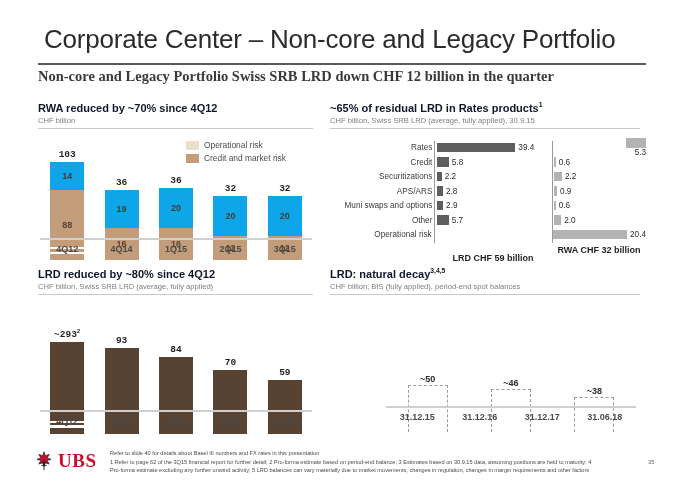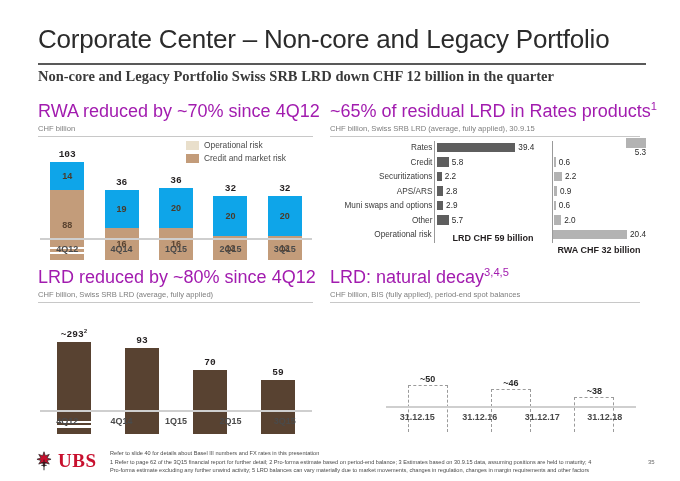--- a/index.html
+++ b/index.html
@@ -5,37 +5,37 @@
   html,body{margin:0;padding:0;}
   body{
     width:680px;height:481px;background:#ffffff;
     font-family:"Liberation Sans",sans-serif;
     color:#231f20;overflow:hidden;position:relative;
   }
   .slide{position:absolute;inset:0;}
 
   
   .title{
-    position:absolute;left:38px;top:24px;
+    position:absolute;left:44px;top:24px;
     font-size:26px;font-weight:400;letter-spacing:-0.2px;
     color:#2b2b2b;white-space:nowrap;
   }
   .title-rule{
     position:absolute;left:38px;top:63px;width:608px;height:2px;
     background:#595959;
   }
   .subtitle{
     position:absolute;left:38px;top:68px;
     font-family:"Liberation Serif",serif;
     font-size:14.5px;font-weight:700;color:#3a3a3a;white-space:nowrap;
   }
 
   
   .panel{position:absolute;}
-  .p-head{font-size:18px;font-weight:400;color:#a21caf;white-space:nowrap;line-height:1.1;}
+  .p-head{font-size:11px;font-weight:700;color:#0f172a;white-space:nowrap;line-height:1.1;}
   .p-sub{font-size:7.6px;color:#7d7d7d;white-space:nowrap;margin-top:2px;}
   .p-rule{height:1px;background:#c8c8c8;margin-top:3px;}
   sup{font-size:0.62em;vertical-align:super;line-height:0;}
 
   
   .chart-area{position:relative;}
   .axis-line{position:absolute;left:0;right:0;height:1.5px;background:#cfcfcf;}
   .cat-labels{position:absolute;left:0;right:0;display:flex;}
   .cat-labels > div{flex:1;text-align:center;font-size:9px;font-weight:700;color:#4a4a4a;}
 
@@ -237,21 +237,21 @@
             <div class="hval"></div>
           </div>
           <div class="hgroup" style="width: 94px;">
             <div class="hbar rwa" style="width: 78px; background: rgb(179, 179, 179);"></div>
             <div class="hval">20.4</div>
           </div>
         </div>
       </div>
     <div class="col-div" id="div-lrd" style="left: 104px; top: 0px; height: 101.5px;"></div>
     <div class="col-div" id="div-rwa" style="left: 222px; top: 0px; height: 101.5px;"></div>
-    <div class="htotal" id="tot-lrd" style="position:absolute;left:104px;width:118px;top:92px;">LRD CHF 59 billion</div>
+    <div class="htotal" id="tot-lrd" style="position:absolute;left:104px;width:118px;top:112px;">LRD CHF 59 billion</div>
     <div class="htotal" id="tot-rwa" style="position:absolute;left:222px;width:94px;top:104px;">RWA CHF 32 billion</div>
   </div>
 
   <div class="panel" style="left:38px;top:268px;width:275px;">
     <div class="p-head">LRD reduced by ~80% since 4Q12</div>
     <div class="p-sub">CHF billion, Swiss SRB LRD (average, fully applied)</div>
     <div class="p-rule"></div>
   </div>
 
   <div class="chart-area" style="position:absolute;left:40px;top:306px;width:272px;height:128px;">
@@ -260,20 +260,26 @@
           <div class="bar-total">~293<sup>2</sup></div>
           <div class="stack" style="width: 34px;">
             <div class="seg solid" style="height: 92px; background: rgb(88, 66, 49);"></div>
             <div class="axis-break" style="bottom: 6px;"></div>
           </div>
         </div>
         <div class="bar-slot">
           <div class="bar-total">93</div>
           <div class="stack" style="width: 34px;">
             <div class="seg solid" style="height: 85.56px; background: rgb(88, 66, 49);"></div>
+          </div>
+        </div>
+        <div class="bar-slot">
+          <div class="bar-total">84</div>
+          <div class="stack" style="width: 34px;">
+            <div class="seg solid" style="height: 77.28px; background: rgb(88, 66, 49);"></div>
           </div>
         </div>
         <div class="bar-slot">
           <div class="bar-total">70</div>
           <div class="stack" style="width: 34px;">
             <div class="seg solid" style="height: 64.4px; background: rgb(88, 66, 49);"></div>
           </div>
         </div>
         <div class="bar-slot">
           <div class="bar-total">59</div>
@@ -311,21 +317,21 @@
         <div class="dslot">
           <div class="dval">~38</div>
           <div class="dbar" style="height: 35.4667px;"></div>
         </div>
       </div>
     <div class="axis-line" style="top:56px;background:#cfcfcf;"></div>
     <div class="cat-labels" id="decay-cats" style="top:62px;">
         <div>31.12.15</div>
         <div>31.12.16</div>
         <div>31.12.17</div>
-        <div>31.12.18</div>
+        <div>31.06.18</div>
       </div>
   </div>
 
   <div class="logo">
     <svg class="keys" viewBox="0 0 100 100">
       <g fill="#c8102e" stroke="#1a1a1a" stroke-width="3">
         <path d="M50 8 L56 26 L74 20 L64 36 L82 42 L64 48 L74 64 L56 58 L50 76 L44 58 L26 64 L36 48 L18 42 L36 36 L26 20 L44 26 Z"></path>
       </g>
       <g stroke="#1a1a1a" stroke-width="4" fill="none">
         <path d="M50 44 L50 92"></path>

